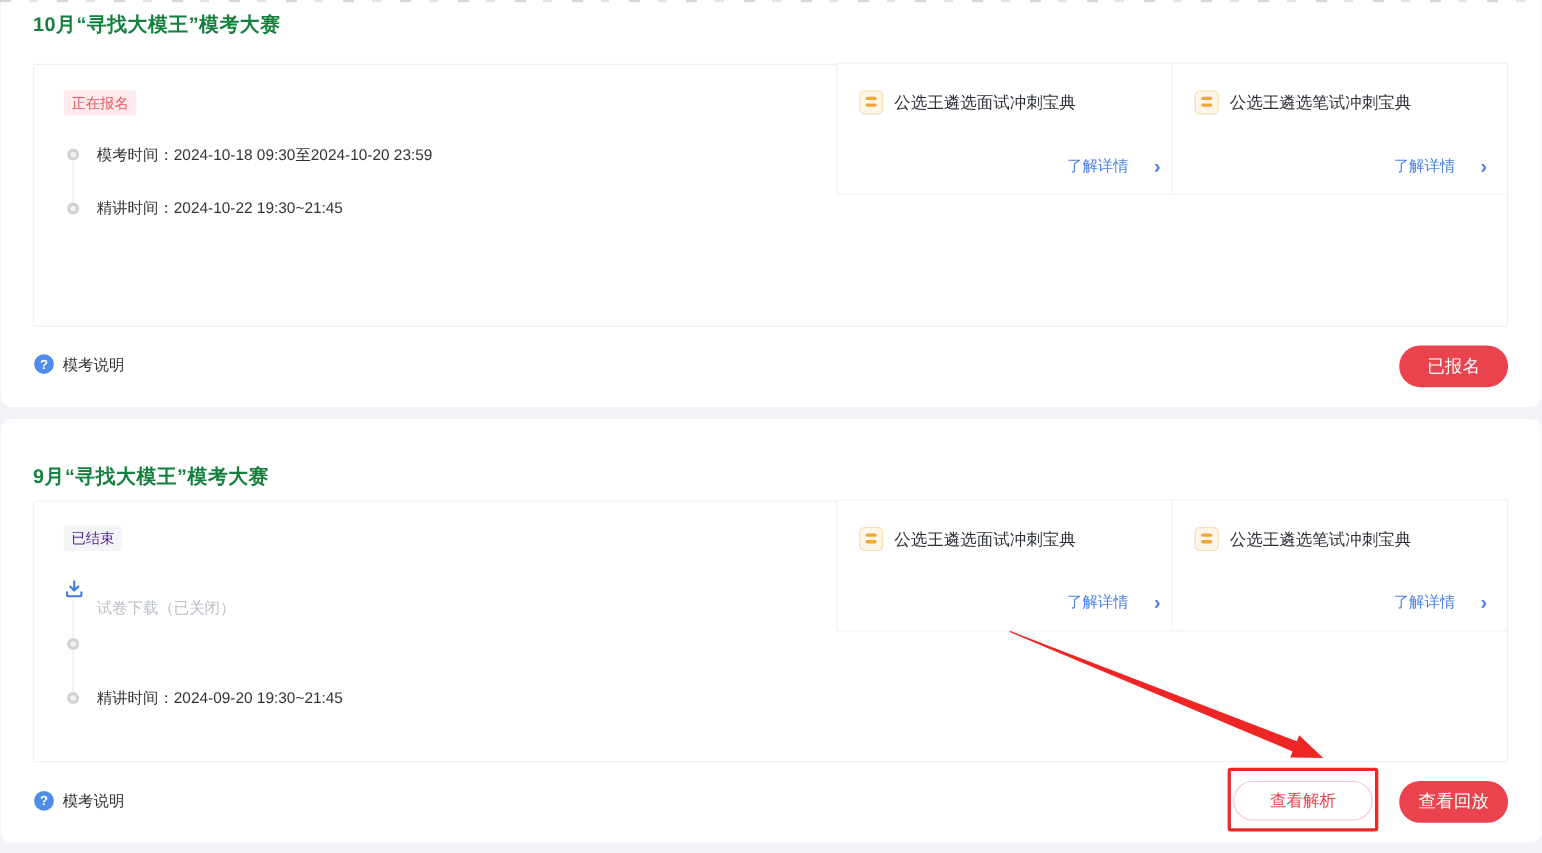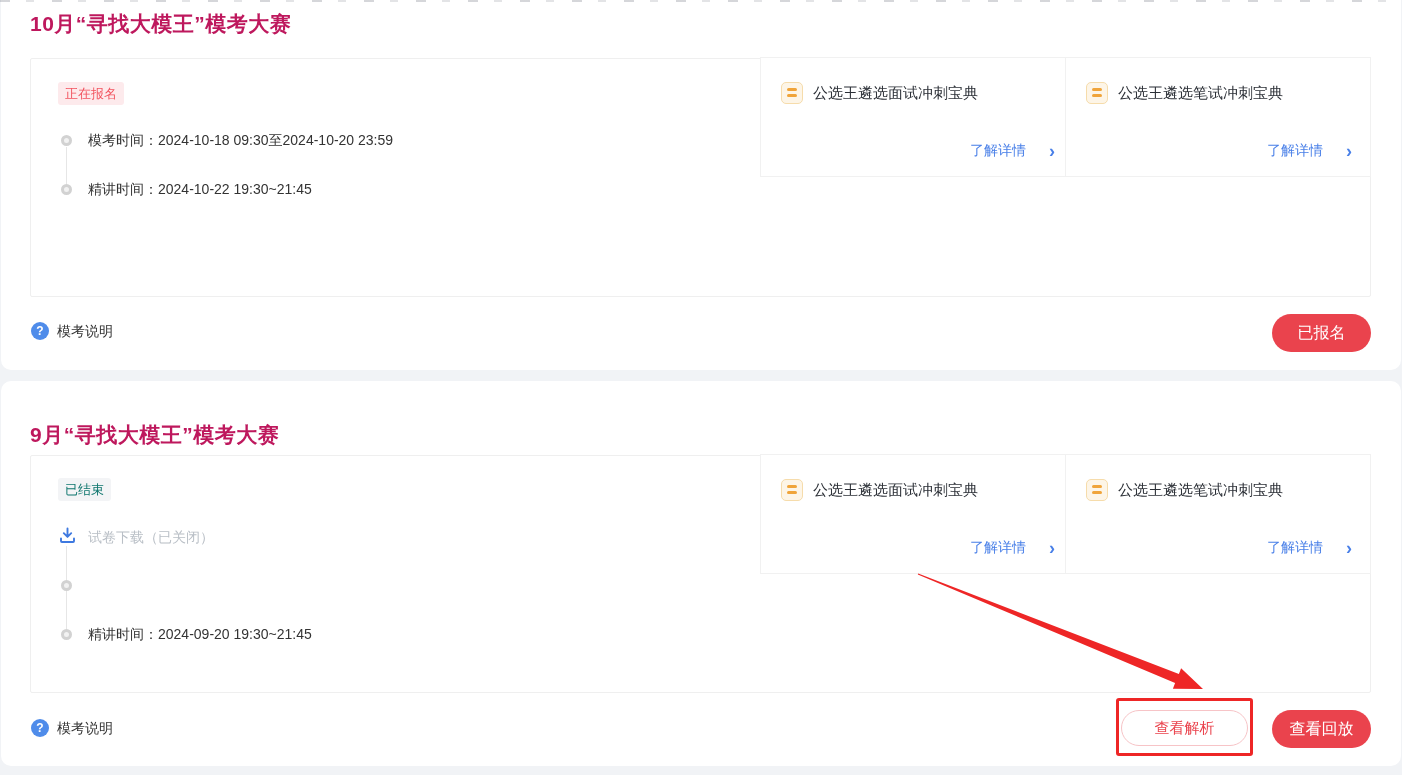--- a/index.html
+++ b/index.html
@@ -15,48 +15,48 @@
   .panel { position:absolute; left:1px; width:1400px; background:#fff; }
   #panel-1 { top:0; height:370px; border-radius:0 0 10px 10px; }
   #panel-2 { top:381px; height:385px; border-radius:10px; }
 
   .clip-artifact{
     position:absolute; left:0; top:0; width:1402px; height:2px;
     background:repeating-linear-gradient(90deg, rgba(70,75,90,.45) 0 10px, transparent 10px 26px, rgba(70,75,90,.3) 26px 34px, transparent 34px 52px);
     opacity:.5;
   }
 
-  .sec-title { position:absolute; left:30px; font-size:21px; font-weight:700; color:#be185d; letter-spacing:.5px; }
+  .sec-title { position:absolute; left:30px; font-size:18px; font-weight:700; color:#15803d; letter-spacing:.5px; }
   #s1-title { top:10px; }
   #s2-title { top:421px; }
 
   .card { position:absolute; left:30px; width:1341px; border:1px solid #efefef; border-radius:2px; background:#fff; }
   #s1-card { top:58px; height:239px; }
   #s2-card { top:455px; height:238px; }
 
   .badge { position:absolute; font-size:13px; line-height:17px; padding:3px 7px; border-radius:3px; }
   .badge.active { background:#fdeaec; color:#f2545f; }
-  .badge.ended  { background:#f3f4f6; color:#0f766e; }
+  .badge.ended  { background:#f3f4f6; color:#4c1d95; }
   #s1-badge { left:58px; top:82px; }
   #s2-badge { left:58px; top:478px; }
 
   .tdot {
     position:absolute; left:61px; width:11px; height:11px; border-radius:50%;
     background:#f2f2f2; border:3px solid #d2d2d2;
   }
   .tline { position:absolute; left:66px; width:1px; background:#e6e6e6; }
   .trow-text { position:absolute; left:88px; font-size:14px; color:#333; }
   .trow-text.disabled { color:#b9bfc6; }
 
   #s1-dot1 { top:135px; } #s1-text1 { top:132px; }
   #s1-line  { top:147px; height:37px; }
   #s1-dot2 { top:184px; } #s1-text2 { top:181px; }
 
   #s2-dl-icon { position:absolute; left:59px; top:527px; width:17px; height:17px; }
-  #s2-dl-text { top:529px; }
+  #s2-dl-text { top:544px; }
   #s2-line { top:546px; height:83px; }
   #s2-dot1 { top:580px; } #s2-text1 { top:577px; }
   #s2-dot2 { top:629px; } #s2-text2 { top:626px; }
 
   .promo { position:absolute; width:314px; height:120px; background:#fff; border:1px solid #f1f1f1; z-index:3; }
   #promo-1a { left:760px;  top:57px; }
   #promo-1b { left:1065px; top:57px; width:306px; }
   #promo-2a { left:760px;  top:454px; }
   #promo-2b { left:1065px; top:454px; width:306px; }
 

